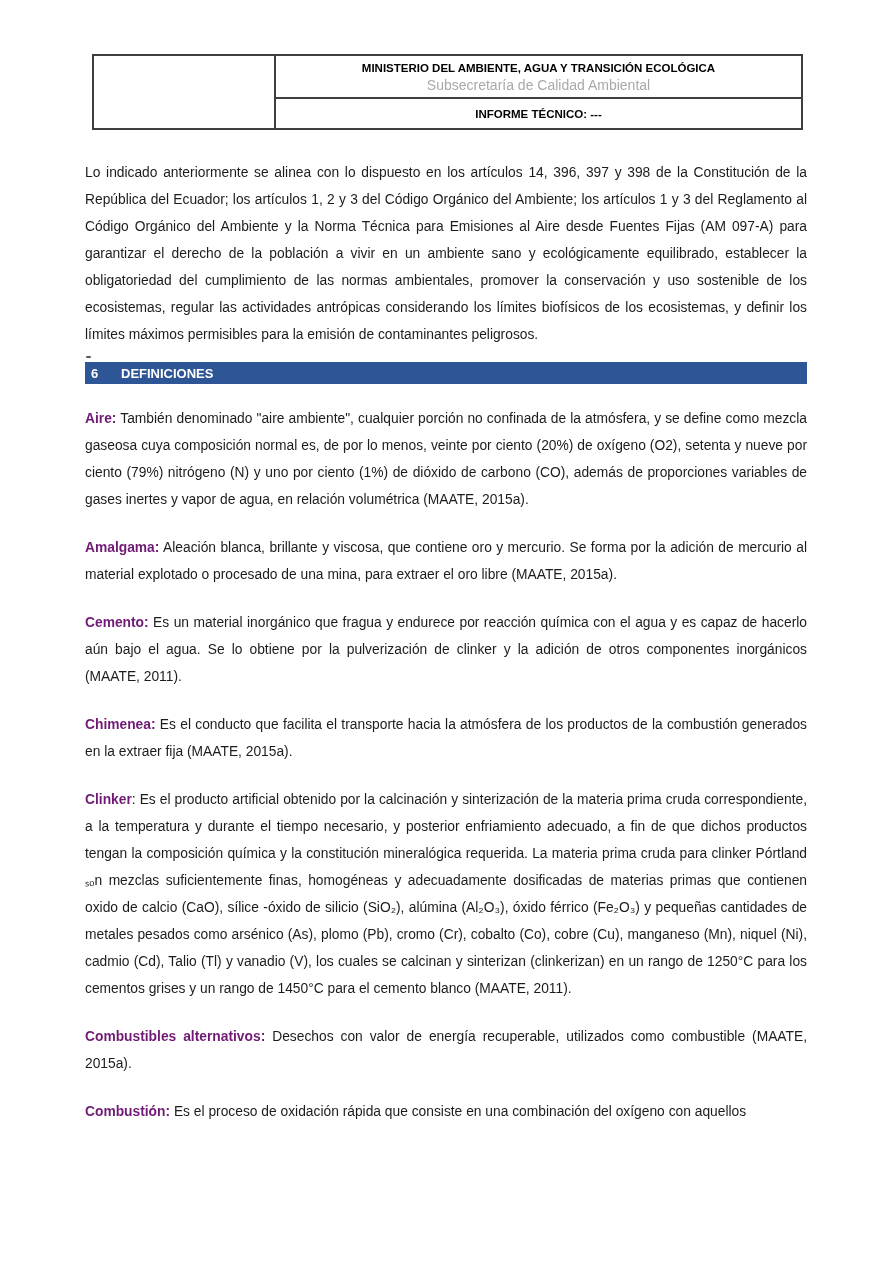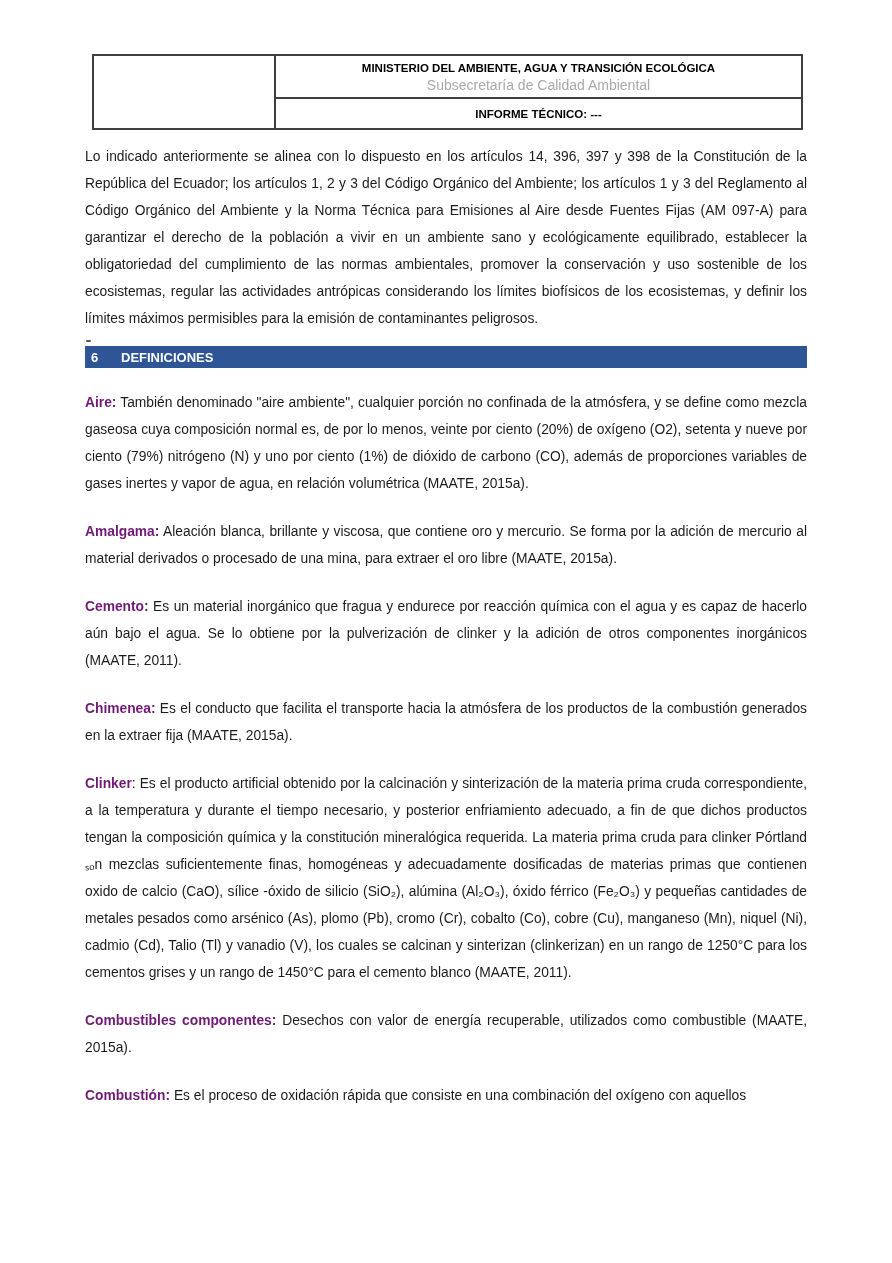--- a/index.html
+++ b/index.html
@@ -11,21 +11,21 @@
   }
   table.header-table { border-collapse:collapse; width:711px; margin-left:7px; table-layout:fixed; }
   table.header-table td { border:2px solid #3f3f3f; vertical-align:middle; background:#fff; }
   td.logo-cell { width:182px; }
   td.title-cell { height:43px; text-align:center; padding:2px 6px; }
   td.report-cell { height:31px; text-align:center; padding:2px 6px; }
   .ministry-title { font-weight:bold; font-size:11.5px; letter-spacing:0; color:#000; line-height:15px; }
   .subtitle { font-size:14px; color:#a9a9a9; line-height:14px; margin-top:2px; }
   .report-label { font-weight:bold; font-size:11.5px; color:#000; }
   .body-text { font-size:13.8px; line-height:27px; text-align:justify; color:#1c1c1c; }
-  .intro { margin-top:13px; }
+  .intro { margin-top:29px; }
   .section-wrap { position:relative; margin-top:14px; }
   .stray-mark { position:absolute; top:-6px; left:1px; width:5px; height:2px; background:#5a5a5a; border-radius:1px; }
   .section-bar {
     height:22px; line-height:21px; color:#ffffff; font-weight:bold; font-size:13px;
     padding-left:6px; display:flex; align-items:center;
   }
   .section-number { display:inline-block; width:30px; }
   .definition { margin-top:21px; }
   .definition:first-of-type { margin-top:23px; }
   .term { font-weight:bold; color:#701a75; }
@@ -57,26 +57,26 @@
   <div class="section-wrap">
     <div class="stray-mark"></div>
     <div class="section-bar" id="section-bar" style="background: rgb(46, 85, 150); color: rgb(255, 255, 255);">
       <span class="section-number">6</span>
       <span>DEFINICIONES</span>
     </div>
   </div>
 
   <p class="body-text definition"><b class="term">Aire:</b><span> También denominado "aire ambiente", cualquier porción no confinada de la atmósfera, y se define como mezcla gaseosa cuya composición normal es, de por lo menos, veinte por ciento (20%) de oxígeno (O2), setenta y nueve por ciento (79%) nitrógeno (N) y uno por ciento (1%) de dióxido de carbono (CO), además de proporciones variables de gases inertes y vapor de agua, en relación volumétrica (MAATE, 2015a).</span></p>
 
-  <p class="body-text definition"><b class="term">Amalgama:</b><span> Aleación blanca, brillante y viscosa, que contiene oro y mercurio. Se forma por la adición de mercurio al material derivados o procesado de una mina, para extraer el oro libre (MAATE, 2015a).</span></p>
+  <p class="body-text definition"><b class="term">Amalgama:</b><span> Aleación blanca, brillante y viscosa, que contiene oro y mercurio. Se forma por la adición de mercurio al material explotado o procesado de una mina, para extraer el oro libre (MAATE, 2015a).</span></p>
 
   <p class="body-text definition"><b class="term">Cemento:</b><span> Es un material inorgánico que fragua y endurece por reacción química con el agua y es capaz de hacerlo aún bajo el agua. Se lo obtiene por la pulverización de clinker y la adición de otros componentes inorgánicos (MAATE, 2011).</span></p>
 
   <p class="body-text definition"><b class="term">Chimenea:</b><span> Es el conducto que facilita el transporte hacia la atmósfera de los productos de la combustión generados en la extraer fija (MAATE, 2015a).</span></p>
 
   <p class="body-text definition"><b class="term">Clinker</b><span>: Es el producto artificial obtenido por la calcinación y sinterización de la materia prima cruda correspondiente, a la temperatura y durante el tiempo necesario, y posterior enfriamiento adecuado, a fin de que dichos productos tengan la composición química y la constitución mineralógica requerida. La materia prima cruda para clinker Pórtland ₛₒn mezclas suficientemente finas, homogéneas y adecuadamente dosificadas de materias primas que contienen oxido de calcio (CaO), sílice -óxido de silicio (SiO₂), alúmina (Al₂O₃), óxido férrico (Fe₂O₃) y pequeñas cantidades de metales pesados como arsénico (As), plomo (Pb), cromo (Cr), cobalto (Co), cobre (Cu), manganeso (Mn), niquel (Ni), cadmio (Cd), Talio (Tl) y vanadio (V), los cuales se calcinan y sinterizan (clinkerizan) en un rango de 1250°C para los cementos grises y un rango de 1450°C para el cemento blanco (MAATE, 2011).</span></p>
 
-  <p class="body-text definition"><b class="term">Combustibles componentes:</b><span> Desechos con valor de energía recuperable, utilizados como combustible (MAATE, 2015a).</span></p>
+  <p class="body-text definition"><b class="term">Combustibles alternativos:</b><span> Desechos con valor de energía recuperable, utilizados como combustible (MAATE, 2015a).</span></p>
 
 
   <p class="body-text definition"><b class="term">Combustión:</b><span> Es el proceso de oxidación rápida que consiste en una combinación del oxígeno con aquellos</span></p>
 
 </div>
 
 </body></html>

